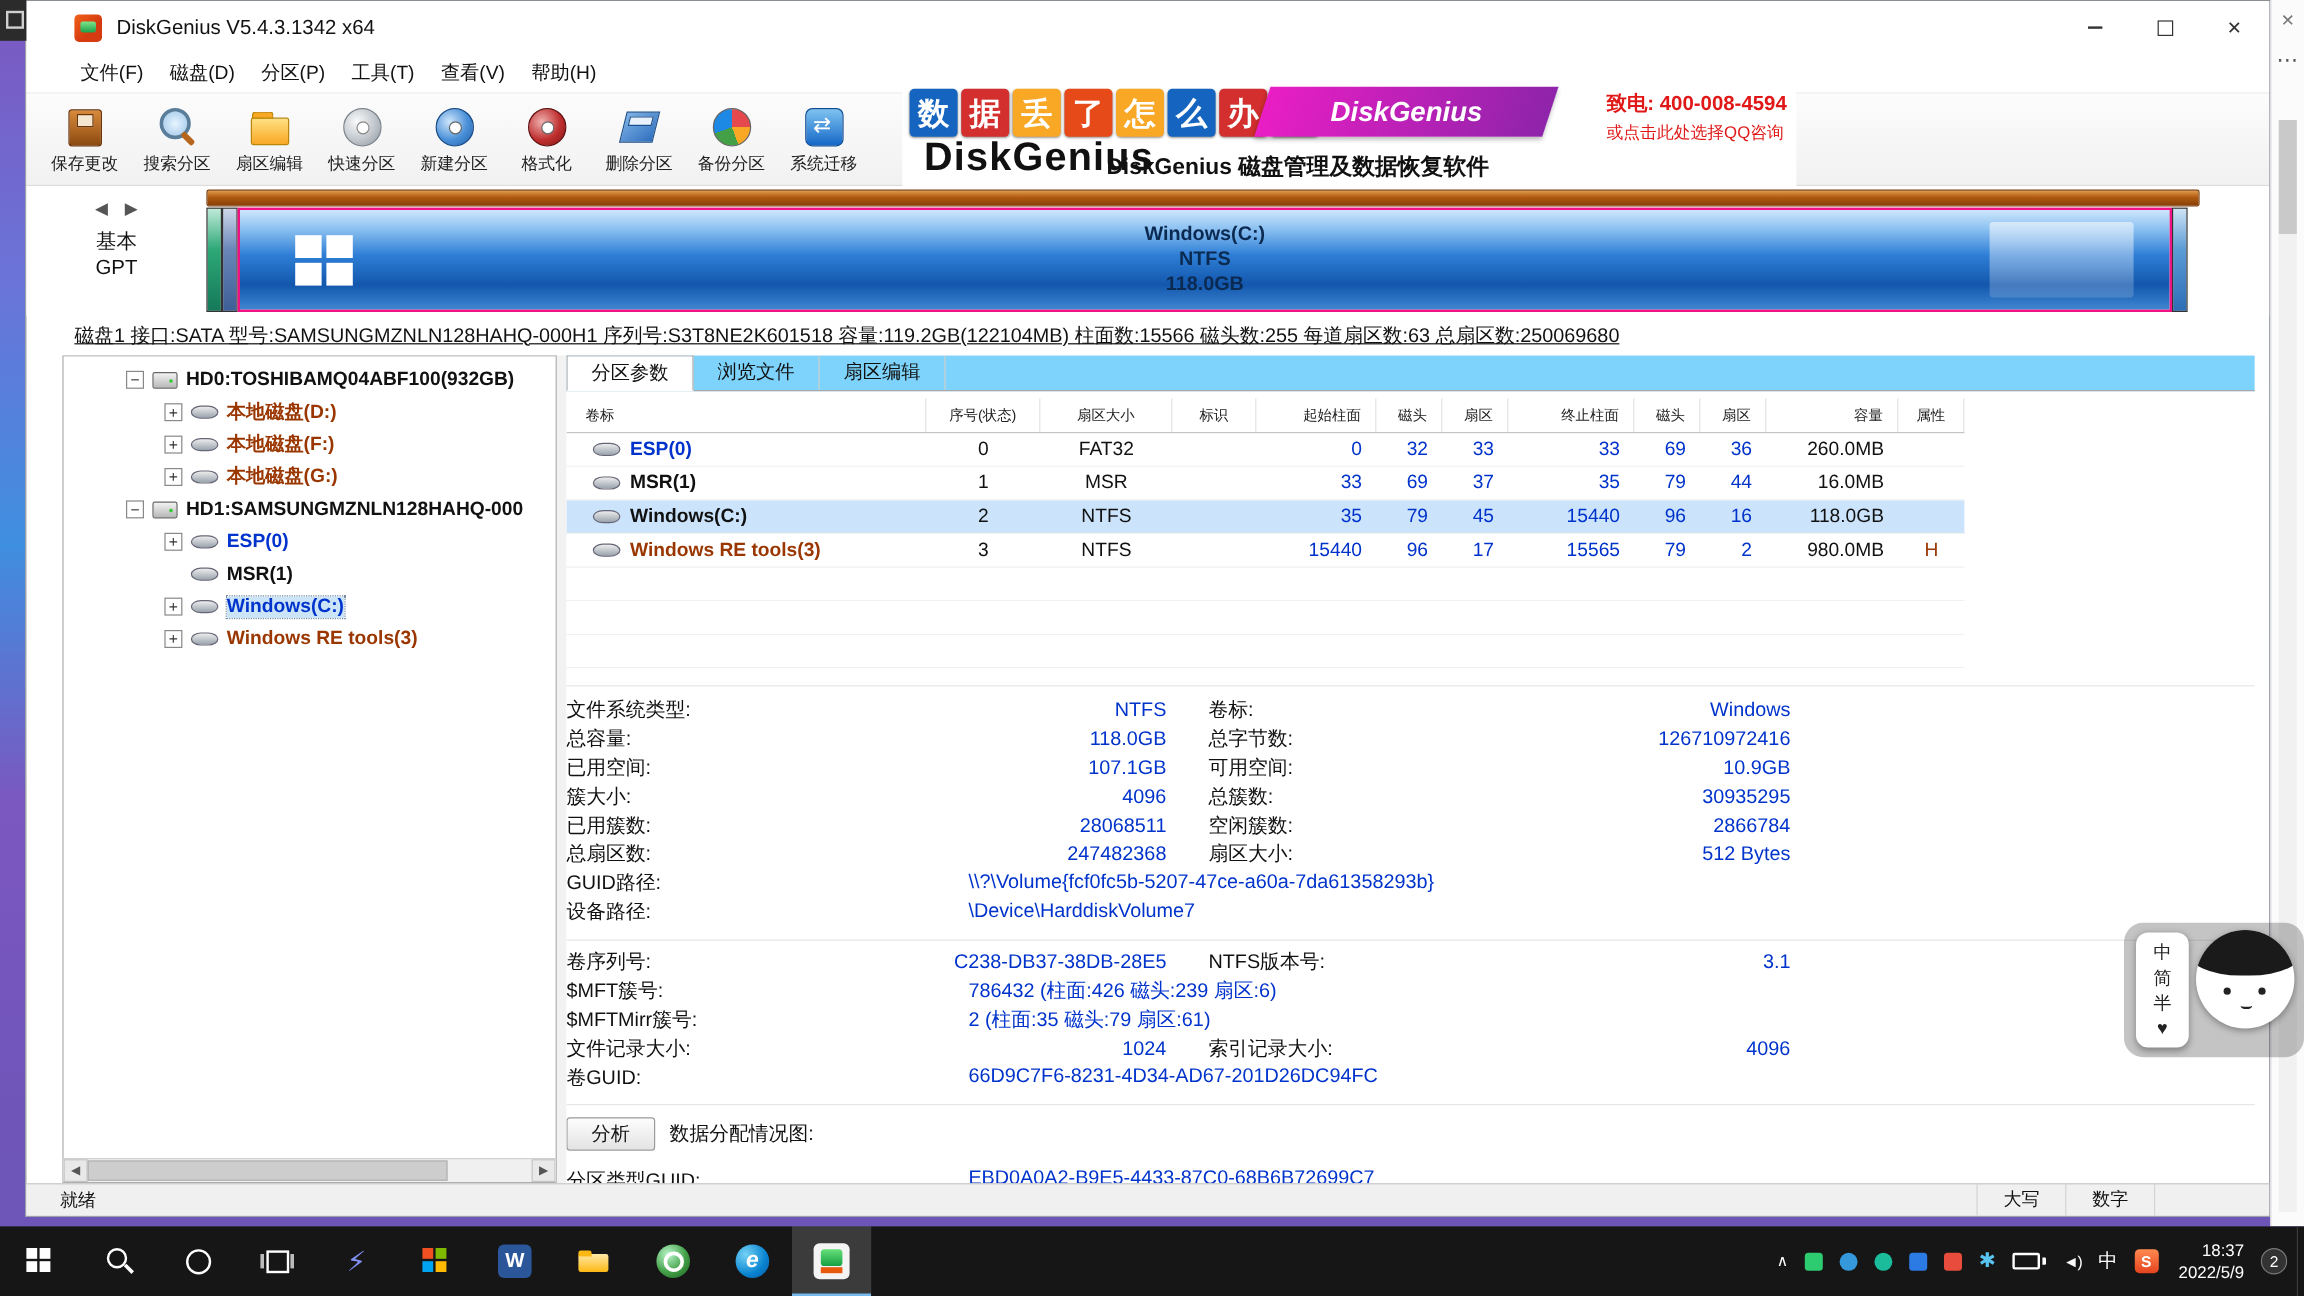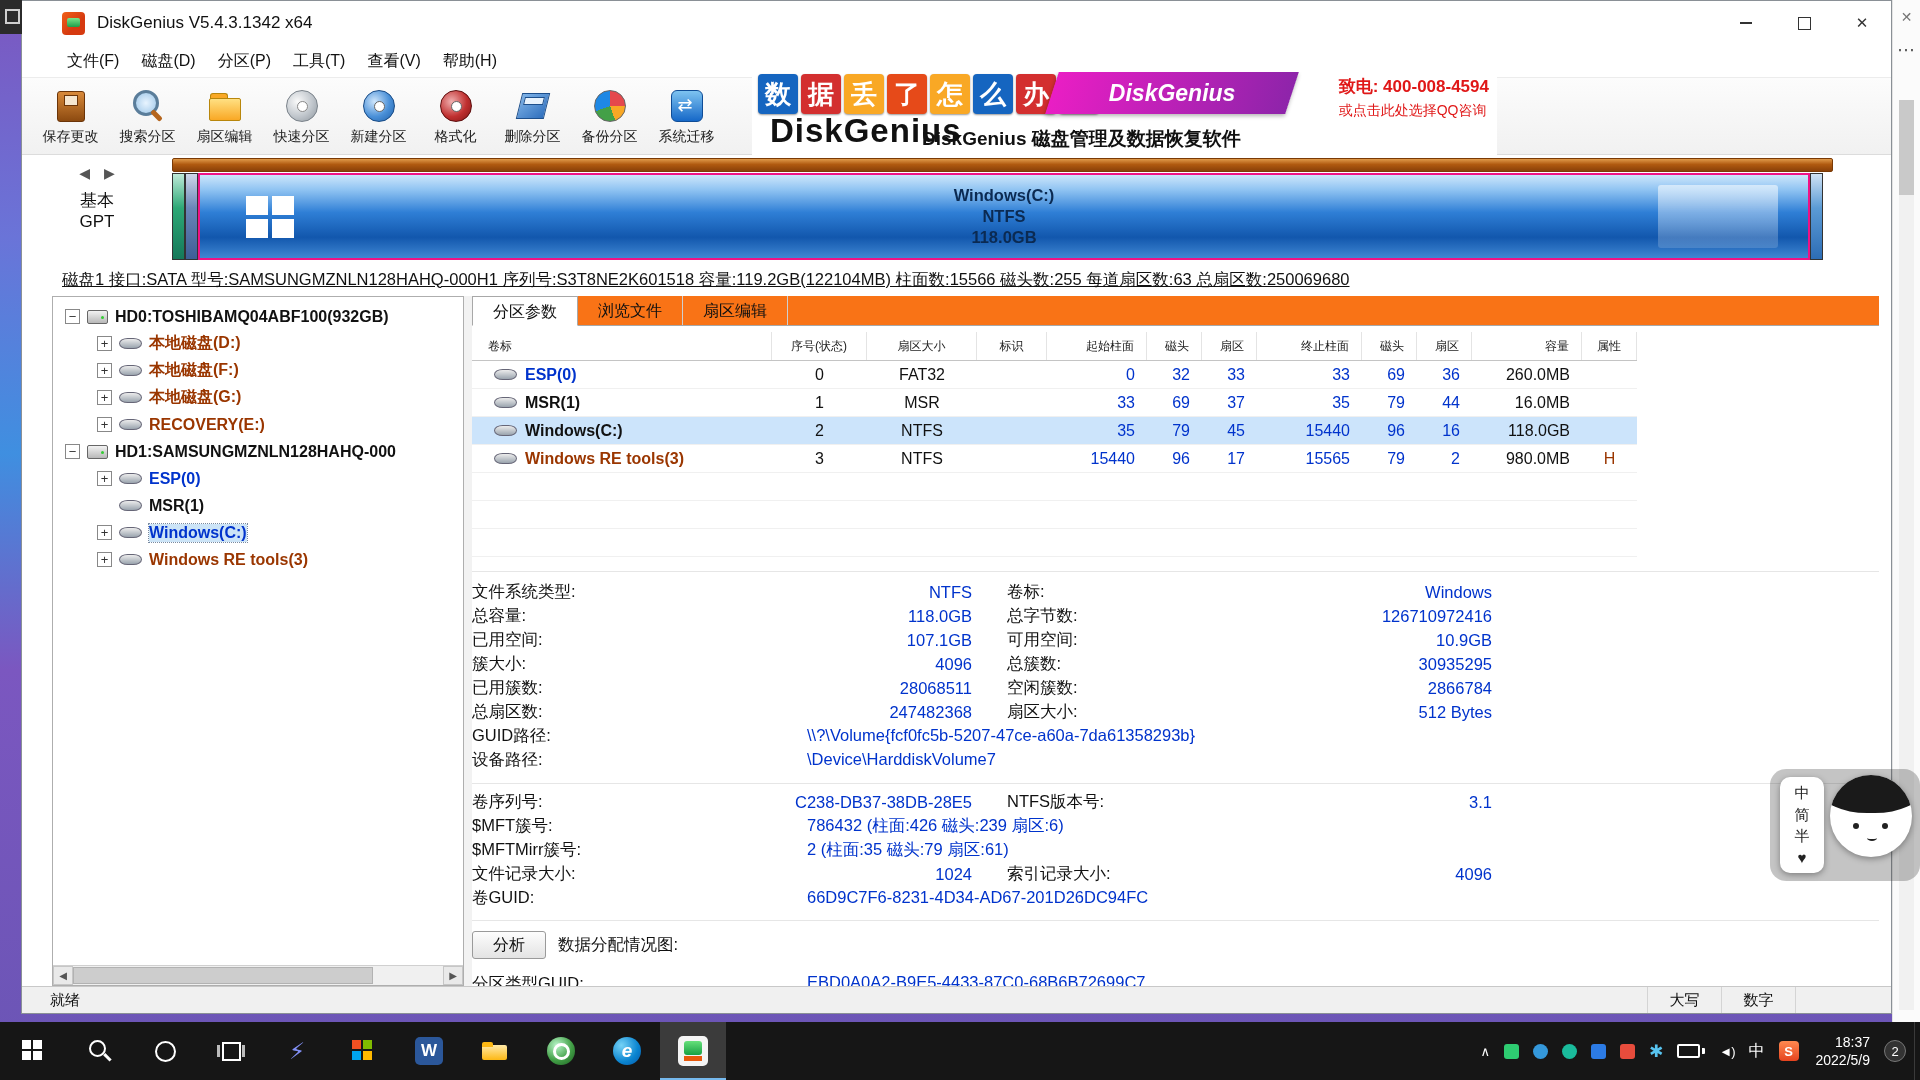--- a/index.html
+++ b/index.html
@@ -100,21 +100,21 @@
     background:linear-gradient(180deg,rgba(255,255,255,.55),rgba(255,255,255,.15)); border-radius:3px; }
   .winlogo { position:absolute; left:46px; top:50%; transform:translateY(-50%); width:48px; height:42px;
     display:grid; grid-template-columns:1fr 1fr; gap:4px; }
   .winlogo div { background:#fff; }
   .ptxt { text-align:center; color:#0b2a52; font-weight:bold; font-size:16.5px; line-height:21px; position:relative; z-index:1; }
 
   .diskinfo { height:33px; display:flex; align-items:center; padding-left:40px; font-size:16.5px; color:#111; flex:0 0 auto;text-decoration:underline; }
 
   
   .main { flex:1; display:flex; padding-left:30px; overflow:hidden; }
-  .tree { width:412px; border:1px solid #aeaeae; position:relative; background:#fff; flex:0 0 auto; padding-top:6px; overflow:hidden; }
+  .tree { width:412px; border:1px solid #aeaeae; position:relative; background:#fff; flex:0 0 auto; padding-top:6px; overflow:hidden;padding-left:40px; }
   .trow { display:flex; align-items:center; height:27px; font-weight:bold; font-size:16px; white-space:nowrap; }
   .x-lvl0 { padding-left:12px; }
   .x-lvl1 { padding-left:44px; }
   .ebox { width:15px; height:15px; border:1px solid #888; background:#fff; display:inline-flex; align-items:center;
     justify-content:center; font-size:13px; line-height:1; margin-right:7px; color:#333; font-weight:normal; flex:0 0 auto; }
   .ebox.x-plus::before { content:"+"; }
   .ebox.x-minus::before { content:"−"; }
   .ebox.x-none { visibility:hidden; }
   .ticon { margin-right:7px; flex:0 0 auto; }
   .ticon.x-disk { width:21px; height:14px; background:linear-gradient(#f2f2f2,#b8b8b8); border:1px solid #666; border-radius:2px; position:relative; }
@@ -126,21 +126,21 @@
   .trow.sel .tlabel { background:#cce4f7; outline:1px dotted #7a8aa0; }
   .hscroll { position:absolute; left:0; right:0; bottom:0; height:20px; background:#f0f0f0; border-top:1px solid #d0d0d0; display:flex; }
   .hs-btn { width:20px; height:19px; background:#e9e9e9; border:1px solid #c6c6c6; font-size:10px; color:#555;
     display:flex; align-items:center; justify-content:center; flex:0 0 auto; }
   .hs-thumb { width:300px; margin:1px 0; background:#cdcdcd; border:1px solid #b2b2b2; }
   .hs-rest { flex:1; }
 
   .splitter { width:8px; background:#f2f2f2; flex:0 0 auto; }
 
   .rightpanel { flex:1; position:relative; overflow:hidden; margin-right:12px; display:flex; flex-direction:column; }
-  .tabs { display:flex; height:30px; background:#f97316; border-bottom:1px solid #a8a8a8; flex:0 0 auto; }
+  .tabs { display:flex; height:30px; background:#7dd3fc; border-bottom:1px solid #a8a8a8; flex:0 0 auto; }
   .tab { padding:0 20px; line-height:29px; font-size:16px; color:#111; border-right:1px solid #cfcfcf; }
   .tab.active { background:#fff; border:1px solid #a8a8a8; border-bottom:1px solid #fff; margin-bottom:-1px; }
 
   .ptable { margin-top:6px; width:1165px; flex:0 0 auto; }
   .hrow, .prow { display:grid; grid-template-columns:300px 95px 110px 70px 100px 55px 55px 105px 55px 55px 110px 55px; }
   .hrow { height:29px; border-bottom:1px solid #c4c4c4; }
   .hcell { display:flex; align-items:center; justify-content:center; font-size:12px; color:#222; border-right:1px solid #e4e4e4; }
   .hcell:nth-of-type(1) { justify-content:flex-start; padding-left:16px; }
   .hcell:nth-of-type(5),.hcell:nth-of-type(6),.hcell:nth-of-type(7),.hcell:nth-of-type(8),
   .hcell:nth-of-type(9),.hcell:nth-of-type(10),.hcell:nth-of-type(11) { justify-content:flex-end; padding-right:12px; }
@@ -417,25 +417,20 @@
               <span class="ticon x-part"></span>
               <span class="tlabel x-maroon">本地磁盘(F:)</span>
             </div>
 
             <div class="trow x-lvl1">
               <span class="ebox x-plus"></span>
               <span class="ticon x-part"></span>
               <span class="tlabel x-maroon">本地磁盘(G:)</span>
             </div>
 
-            <div class="trow x-lvl1">
-              <span class="ebox x-plus"></span>
-              <span class="ticon x-part"></span>
-              <span class="tlabel x-maroon">RECOVERY(E:)</span>
-            </div>
 
             <div class="trow x-lvl0">
               <span class="ebox x-minus"></span>
               <span class="ticon x-disk"></span>
               <span class="tlabel x-black">HD1:SAMSUNGMZNLN128HAHQ-000</span>
             </div>
 
             <div class="trow x-lvl1">
               <span class="ebox x-plus"></span>
               <span class="ticon x-part"></span>

